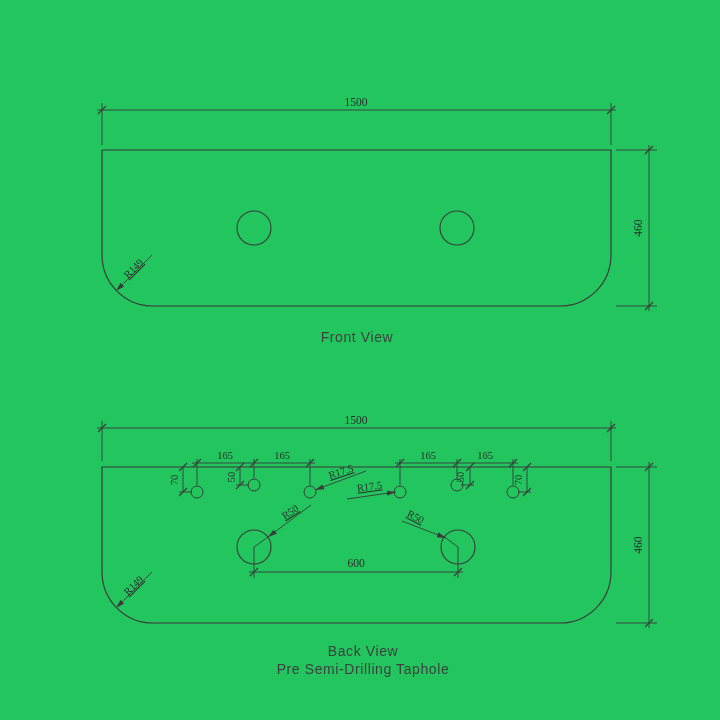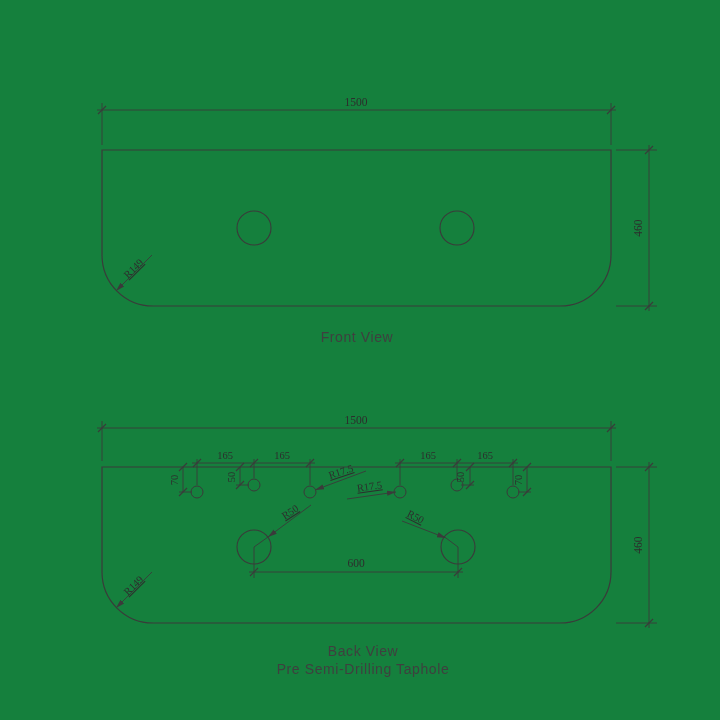--- a/index.html
+++ b/index.html
@@ -1,16 +1,16 @@
 <!DOCTYPE html>
 <html><head>
 <meta charset="utf-8">
 <style>
   html,body{margin:0;padding:0;background:#ffffff;}
-  .page{width:720px;height:720px;background:#15803d;position:relative;overflow:hidden;
+  .page{width:720px;height:720px;background:#22c55e;position:relative;overflow:hidden;
         font-family:"Liberation Sans",sans-serif;}
   svg{display:block;}
   text{fill:#2d2d2d;}
   .dim-text{font-family:"Liberation Serif",serif;font-size:11.5px;}
   .dim-text-sm{font-family:"Liberation Serif",serif;font-size:10.5px;}
   .rad-text{font-family:"Liberation Serif",serif;font-size:10.5px;text-decoration:underline;}
   .view-label{font-family:"Liberation Sans",sans-serif;font-size:14px;fill:#3f3f3f;letter-spacing:0.6px;}
   .outline{fill:none;stroke:#3a3a3a;stroke-width:1.2;}
   .hole{fill:none;stroke:#3a3a3a;stroke-width:1.1;}
   .hole-sm{fill:none;stroke:#3a3a3a;stroke-width:1;}

